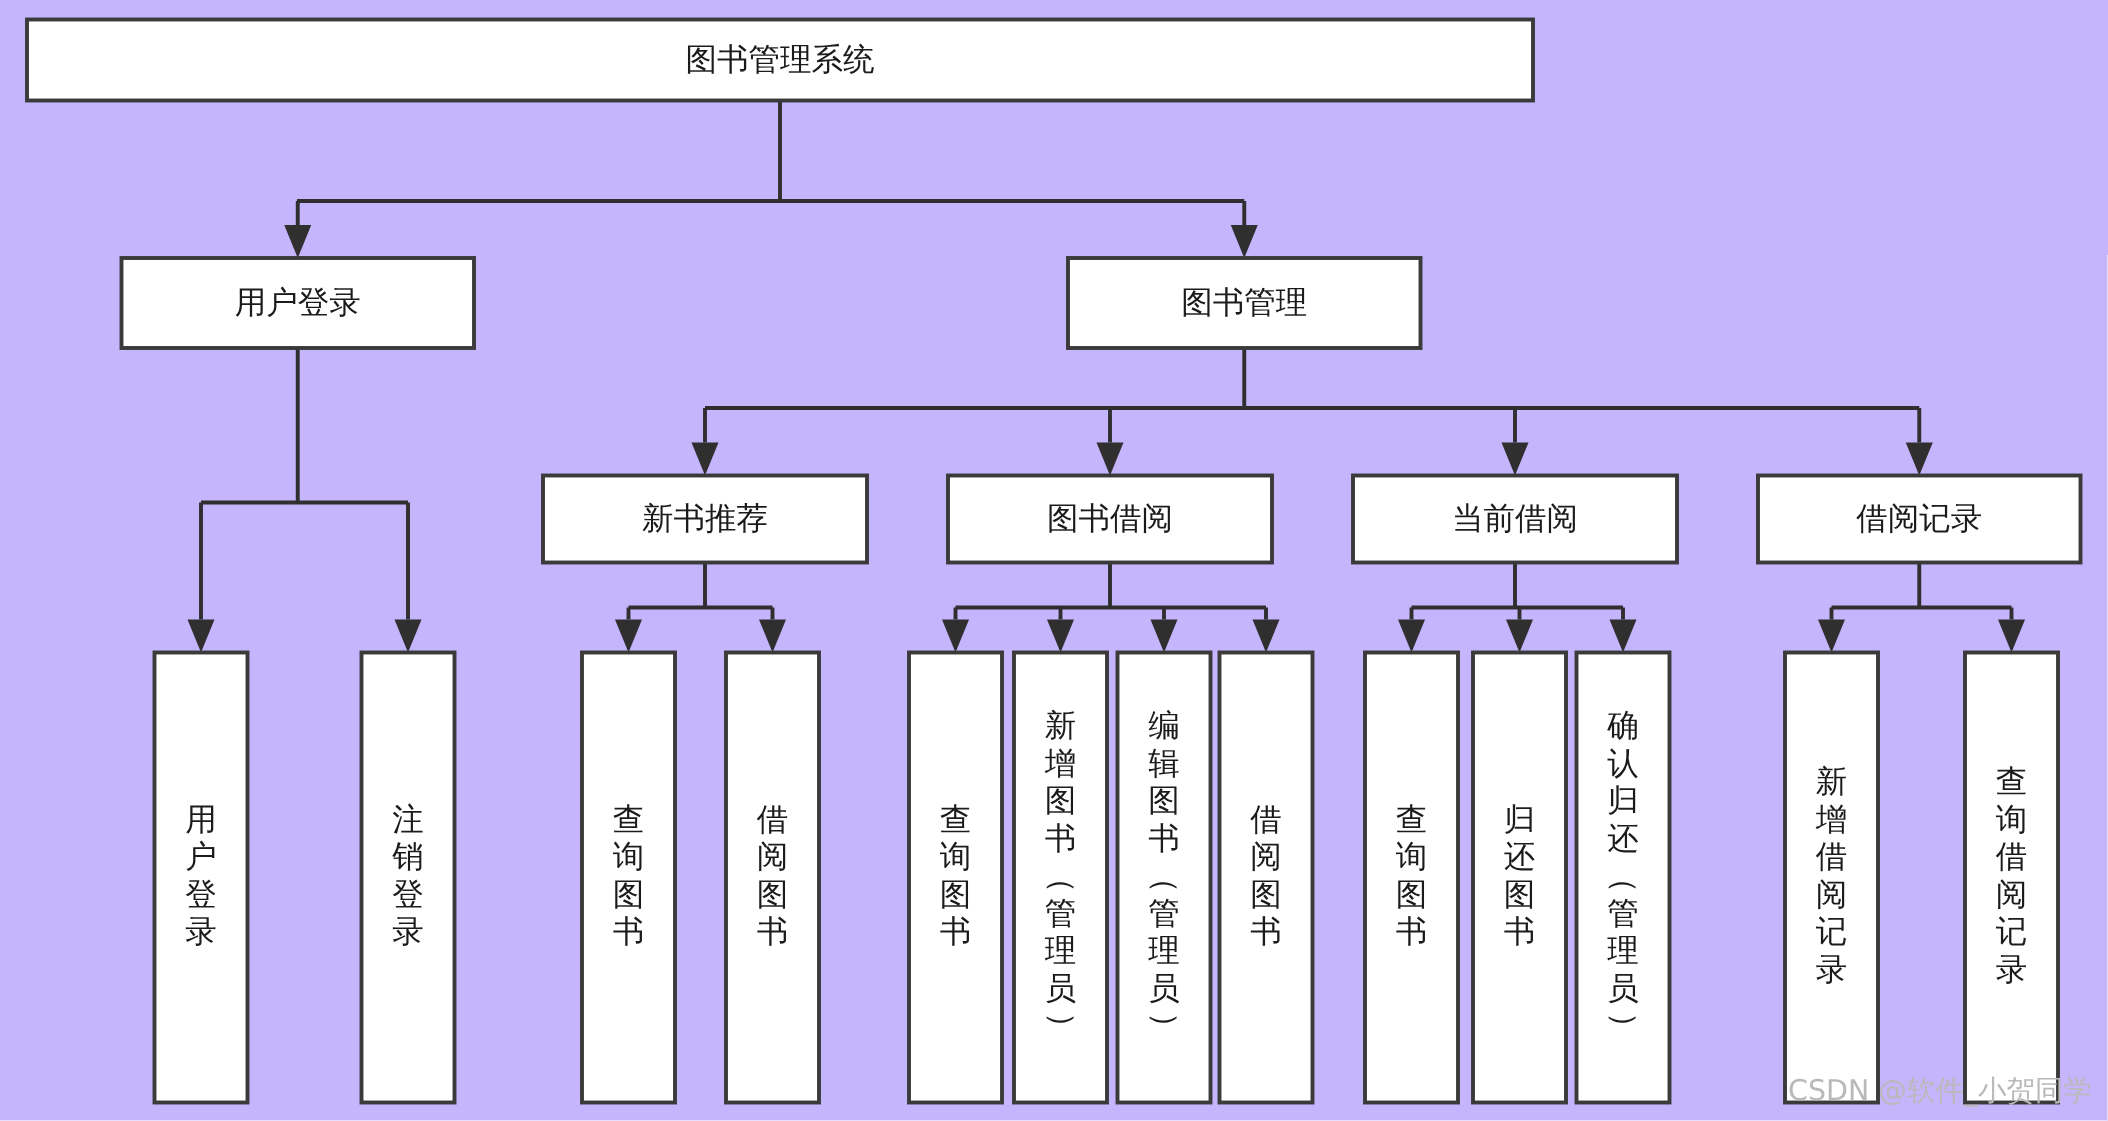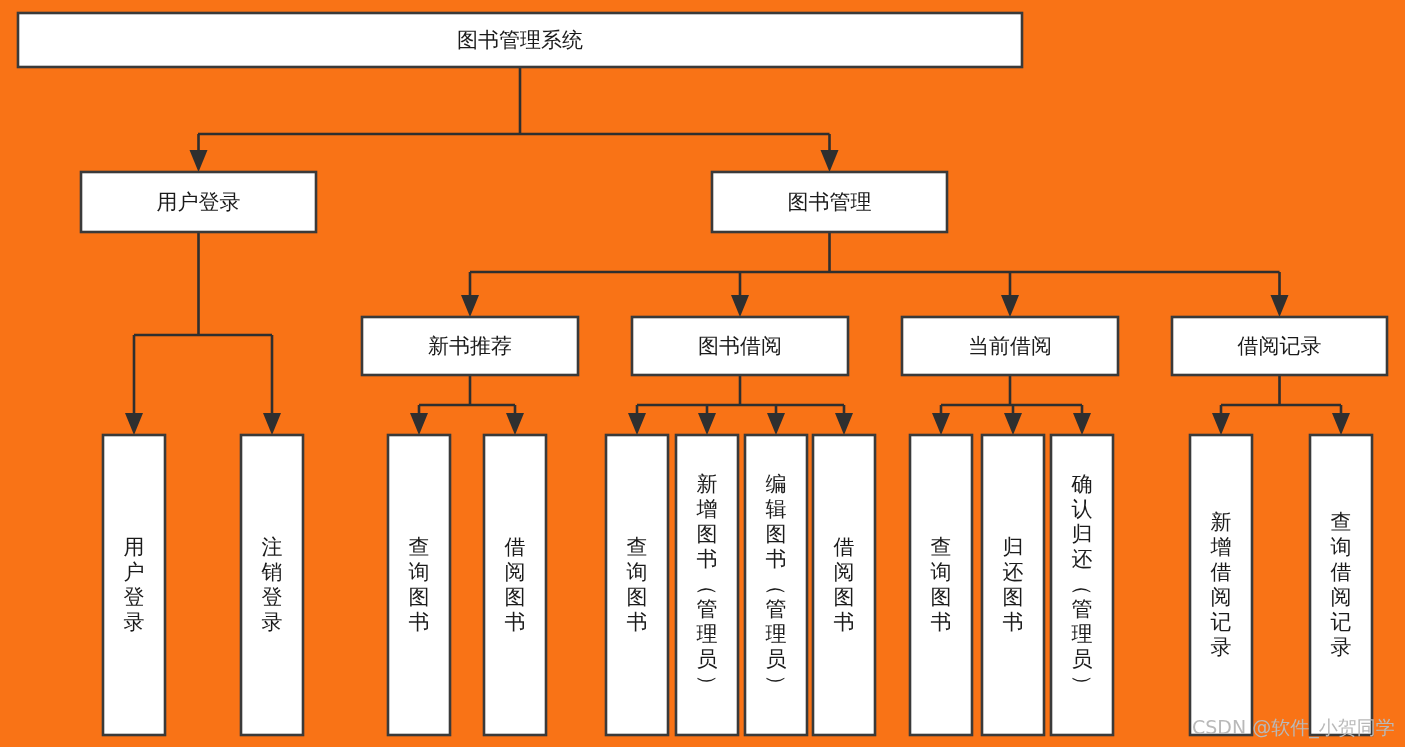--- a/index.html
+++ b/index.html
@@ -11,21 +11,21 @@
   body {
     width: 1405px;
     height: 747px;
     font-family: "DejaVu Sans", "Liberation Sans", sans-serif;
     overflow: hidden;
   }
   #diagram-root {
     position: relative;
     width: 1405px;
     height: 747px;
-    background: #f97316;
+    background: #c4b5fd;
   }
   svg.diagram-canvas {
     position: absolute;
     left: 0;
     top: 0;
     width: 1405px;
     height: 747px;
     display: block;
   }
   .node-box {

